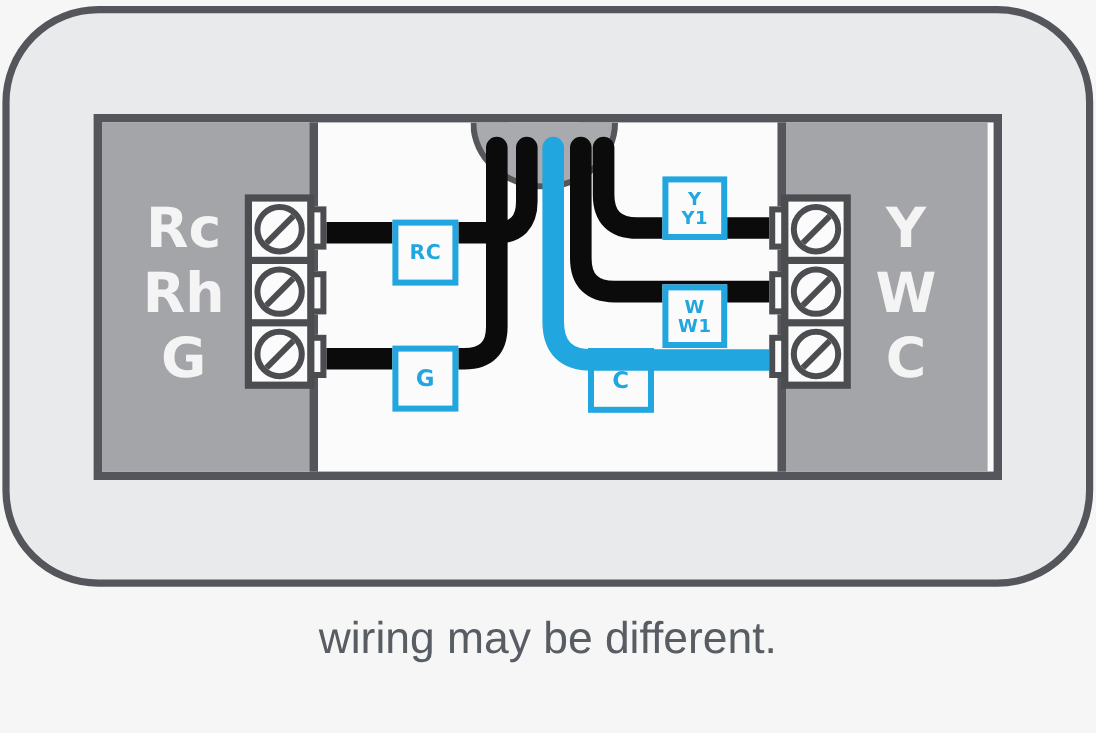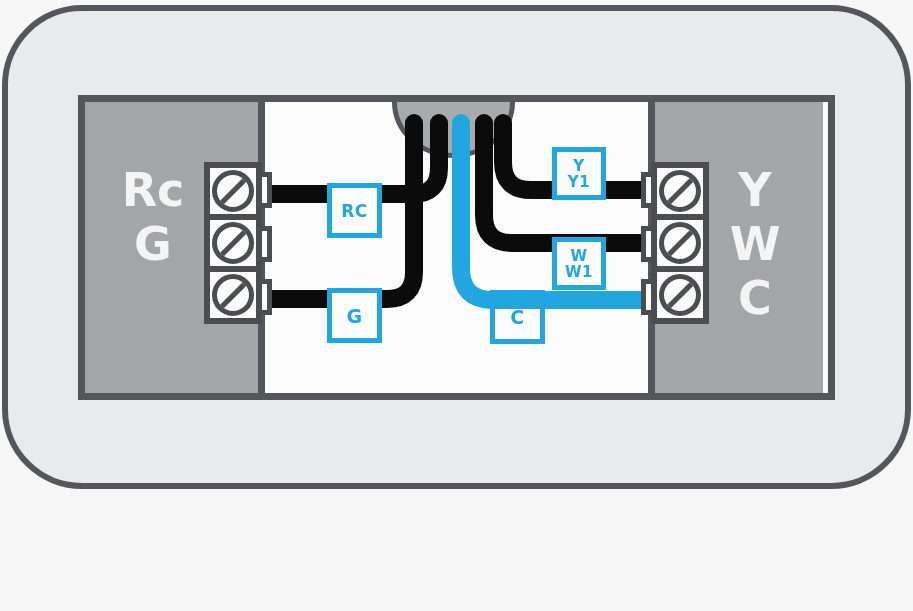--- a/index.html
+++ b/index.html
@@ -168,20 +168,21 @@
   <div class="plate"></div>
   <div class="board"></div>
 
   <div class="panel panel-left"></div>
   <div class="panel panel-right"></div>
 
   <div class="bundle"></div>
 
   <div class="letter-col left">
     <div class="panel-letter">Rc</div>
+    <div class="panel-letter">Rh</div>
     <div class="panel-letter">G</div>
   </div>
   <div class="letter-col right">
     <div class="panel-letter">Y</div>
     <div class="panel-letter">W</div>
     <div class="panel-letter">C</div>
   </div>
 
   <div class="tab" style="left:256px; top:172px;"></div>
   <div class="tab" style="left:256px; top:226px;"></div>
@@ -238,15 +239,16 @@
     </span>
   </div>
   <div class="wire-tag tag-w">
     <span>
       <span class="tag-line">W</span>
       <span class="tag-line">W1</span>
     </span>
   </div>
 
   <div class="note">
+    <div>wiring may be different.</div>
   </div>
 
 </div>
 
 </body></html>

